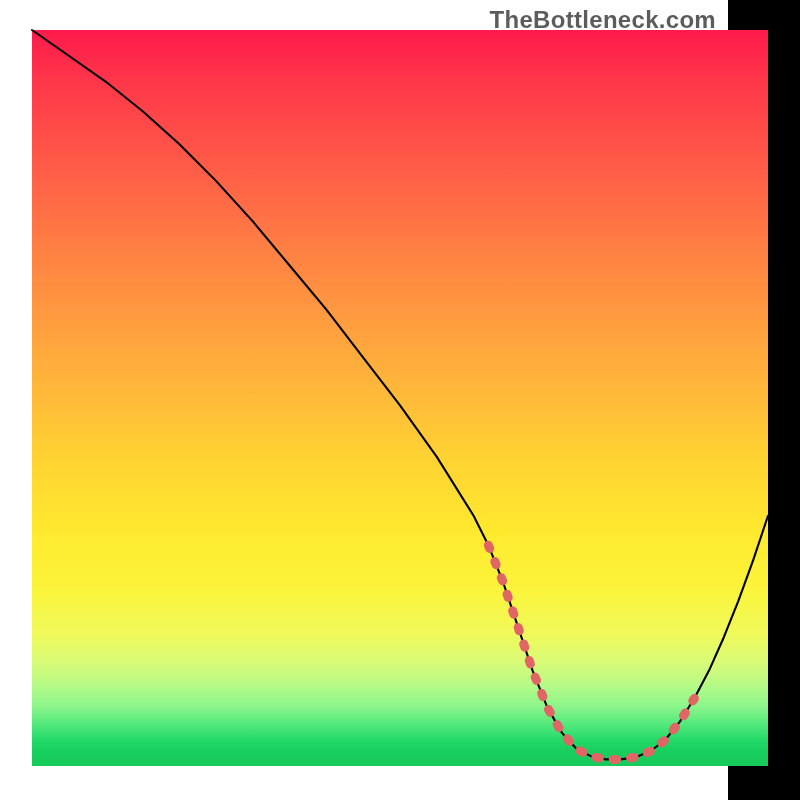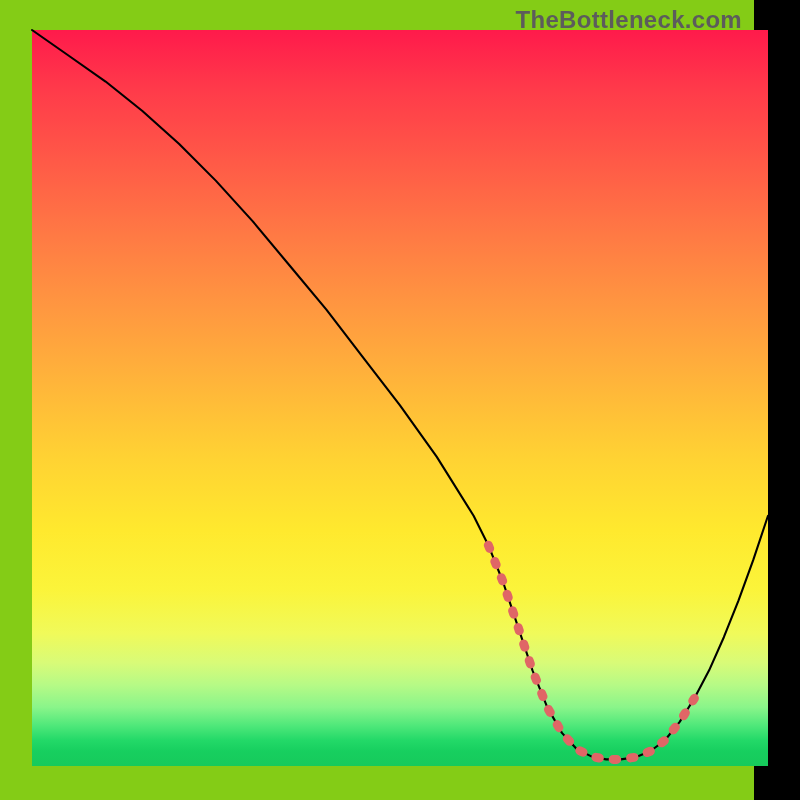--- a/index.html
+++ b/index.html
@@ -7,22 +7,21 @@
     padding: 0;
     width: 800px;
     height: 800px;
     background: #000;
     overflow: hidden;
   }
   .outer {
     position: relative;
     width: 728px;
     height: 800px;
-    background: #84cc16;
-    padding-left: 26px;
+    background: #ffffff;
   }
   .watermark {
     position: absolute;
     top: 6px;
     right: 12px;
     color: #5c5c5c;
     font-family: Arial, Helvetica, sans-serif;
     font-size: 24px;
     font-weight: 600;
     letter-spacing: 0.3px;

